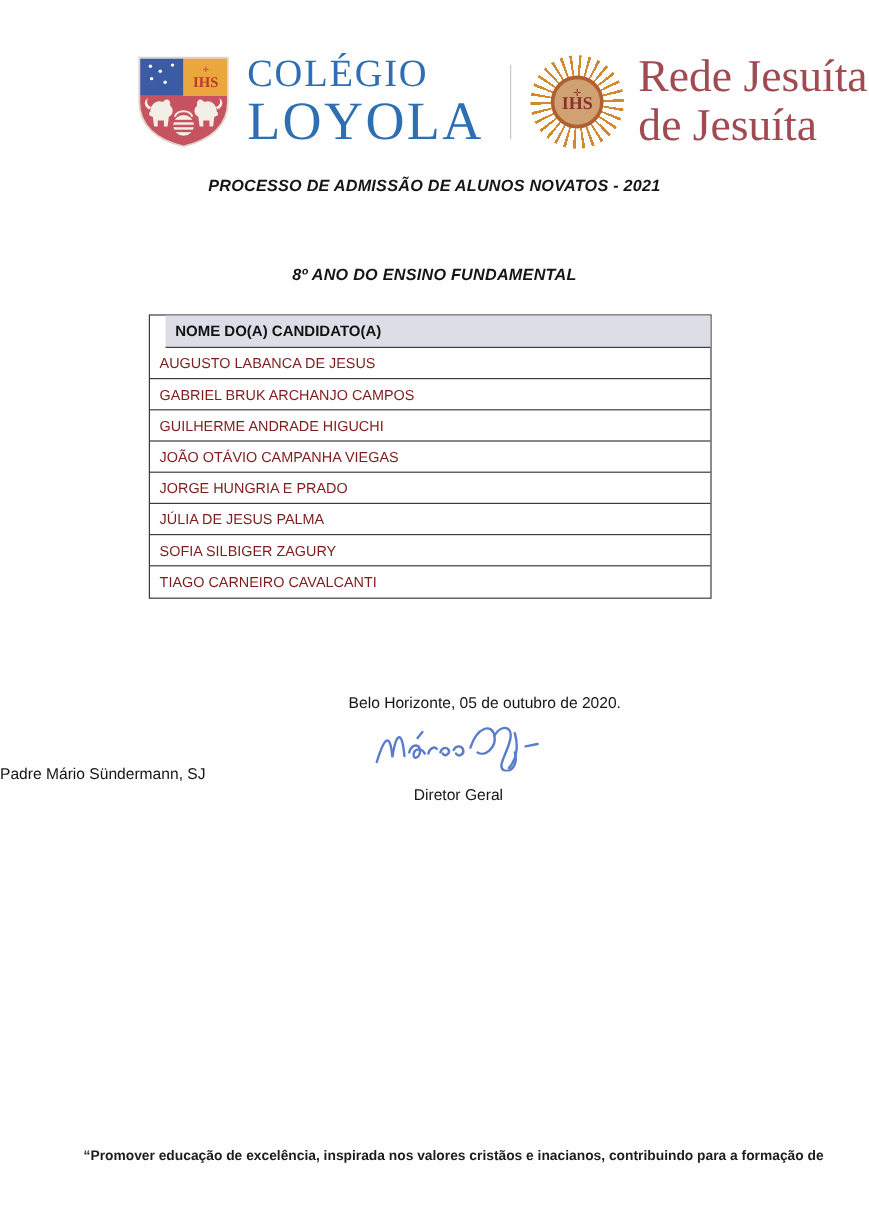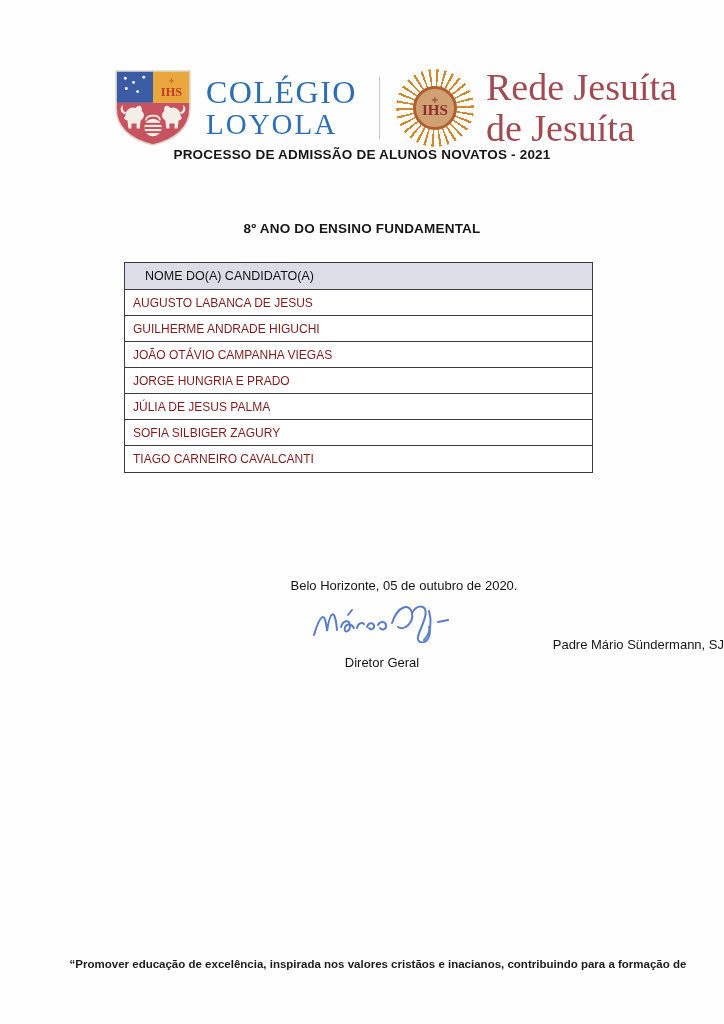--- a/index.html
+++ b/index.html
@@ -14,55 +14,55 @@
     --table-border:#3c3c3c;
     --signature-blue:#4a6fc4;
     --ink:#1a1a1a;
   }
   *{margin:0;padding:0;box-sizing:border-box;}
   html,body{background:#ffffff;}
   body{font-family:"Liberation Sans", sans-serif;color:var(--ink);}
   .page{position:relative;width:724px;height:1024px;background:#fefefe;overflow:hidden;}
 
   
-  .logos{position:absolute;top:44px;left:112px;display:flex;align-items:center;margin-top:23px;}
+  .logos{position:absolute;top:44px;left:112px;display:flex;align-items:center;}
   .crest{width:82px;height:78px;flex:0 0 auto;}
   .wordmark{margin-left:12px;font-family:"Liberation Serif", serif;color:var(--brand-blue);line-height:1;}
   .wordmark .l1{font-size:32px;letter-spacing:1.5px;}
-  .wordmark .l2{font-size:29px;letter-spacing:2px;margin-top:2px;}
+  .wordmark .l2{font-size:45px;letter-spacing:2px;margin-top:2px;}
   .logo-divider{width:1px;height:62px;background:#c9c9c9;margin:0 16px 0 22px;}
   .sunburst{position:relative;width:78px;height:78px;border-radius:50%;flex:0 0 auto;
     background:repeating-conic-gradient(from 2deg, var(--sun-orange) 0deg 3.5deg, rgba(255,255,255,0) 3.5deg 12deg);}
   .sun-center{position:absolute;inset:17px;border-radius:50%;background:var(--sun-center);
     border:3px solid #b06030;display:flex;flex-direction:column;align-items:center;justify-content:center;}
   .sun-cross{font-size:8px;line-height:6px;color:#8c2f2f;}
   .sun-ihs{font-family:"Liberation Serif", serif;font-size:15px;font-weight:bold;color:#8c2f2f;line-height:13px;}
   .network-name{margin-left:12px;font-family:"Liberation Serif", serif;color:var(--maroon);
     font-size:38px;line-height:1.07;}
 
   
   .title-line{position:absolute;left:0;width:100%;text-align:center;font-weight:bold;
-    font-size:13.5px;letter-spacing:.2px;color:#161616;}
+    font-size:13.5px;letter-spacing:.2px;color:#161616;font-style:italic;}
   .title-1{top:147px;}
   .title-2{top:184px;}
   .title-3{top:221px;}
 
   
   .candidates-table{position:absolute;left:124px;top:262px;width:469px;
     border:1px solid var(--table-border);background:#fff;}
   .t-header{height:27px;background:var(--table-header-bg);border-bottom:1px solid var(--table-border);
-    display:flex;align-items:center;padding-left:20px;font-weight:normal;font-size:12.5px;color:#111;}
+    display:flex;align-items:center;padding-left:8px;font-weight:bold;font-size:12.5px;color:#111;margin-left:13px;}
   .t-row{height:26px;border-bottom:1px solid var(--table-border);display:flex;align-items:center;
     padding-left:8px;font-size:12px;color:#7f1d1d;}
   .t-row:last-child{border-bottom:none;}
 
   
   .dateline{position:absolute;top:578px;left:0;width:100%;text-align:center;font-size:13px;color:#161616;margin-left:42px;}
   .signature{position:absolute;top:597px;left:308px;width:150px;height:46px;}
-  .signer-name{position:absolute;top:637px;left:0;width:100%;text-align:right;font-size:13px;color:#161616;}
+  .signer-name{position:absolute;top:637px;left:0;width:100%;text-align:left;font-size:13px;color:#161616;}
   .signer-role{position:absolute;top:655px;left:0;width:100%;text-align:center;font-size:13px;color:#161616;margin-left:20px;}
 
   
   .footer-quote{position:absolute;top:956px;left:16px;width:100%;text-align:center;
     font-size:11.5px;font-weight:600;color:#1c1c1c;line-height:1.55;}
 </style>
 </head>
 <body>
 
 <div class="page">
@@ -135,20 +135,23 @@
   <div class="title-line title-1">PROCESSO DE ADMISSÃO DE ALUNOS NOVATOS - 2021</div>
   <div class="title-line title-3">8º ANO DO ENSINO FUNDAMENTAL</div>
 
   <div class="candidates-table">
     <div class="t-header">NOME DO(A) CANDIDATO(A)</div>
     <div>
         <div class="t-row">
           <span>AUGUSTO LABANCA DE JESUS</span>
         </div>
         <div class="t-row">
+          <span>GABRIEL BRUK ARCHANJO CAMPOS</span>
+        </div>
+        <div class="t-row">
           <span>GUILHERME ANDRADE HIGUCHI</span>
         </div>
         <div class="t-row">
           <span>JOÃO OTÁVIO CAMPANHA VIEGAS</span>
         </div>
         <div class="t-row">
           <span>JORGE HUNGRIA E PRADO</span>
         </div>
         <div class="t-row">
           <span>JÚLIA DE JESUS PALMA</span>

